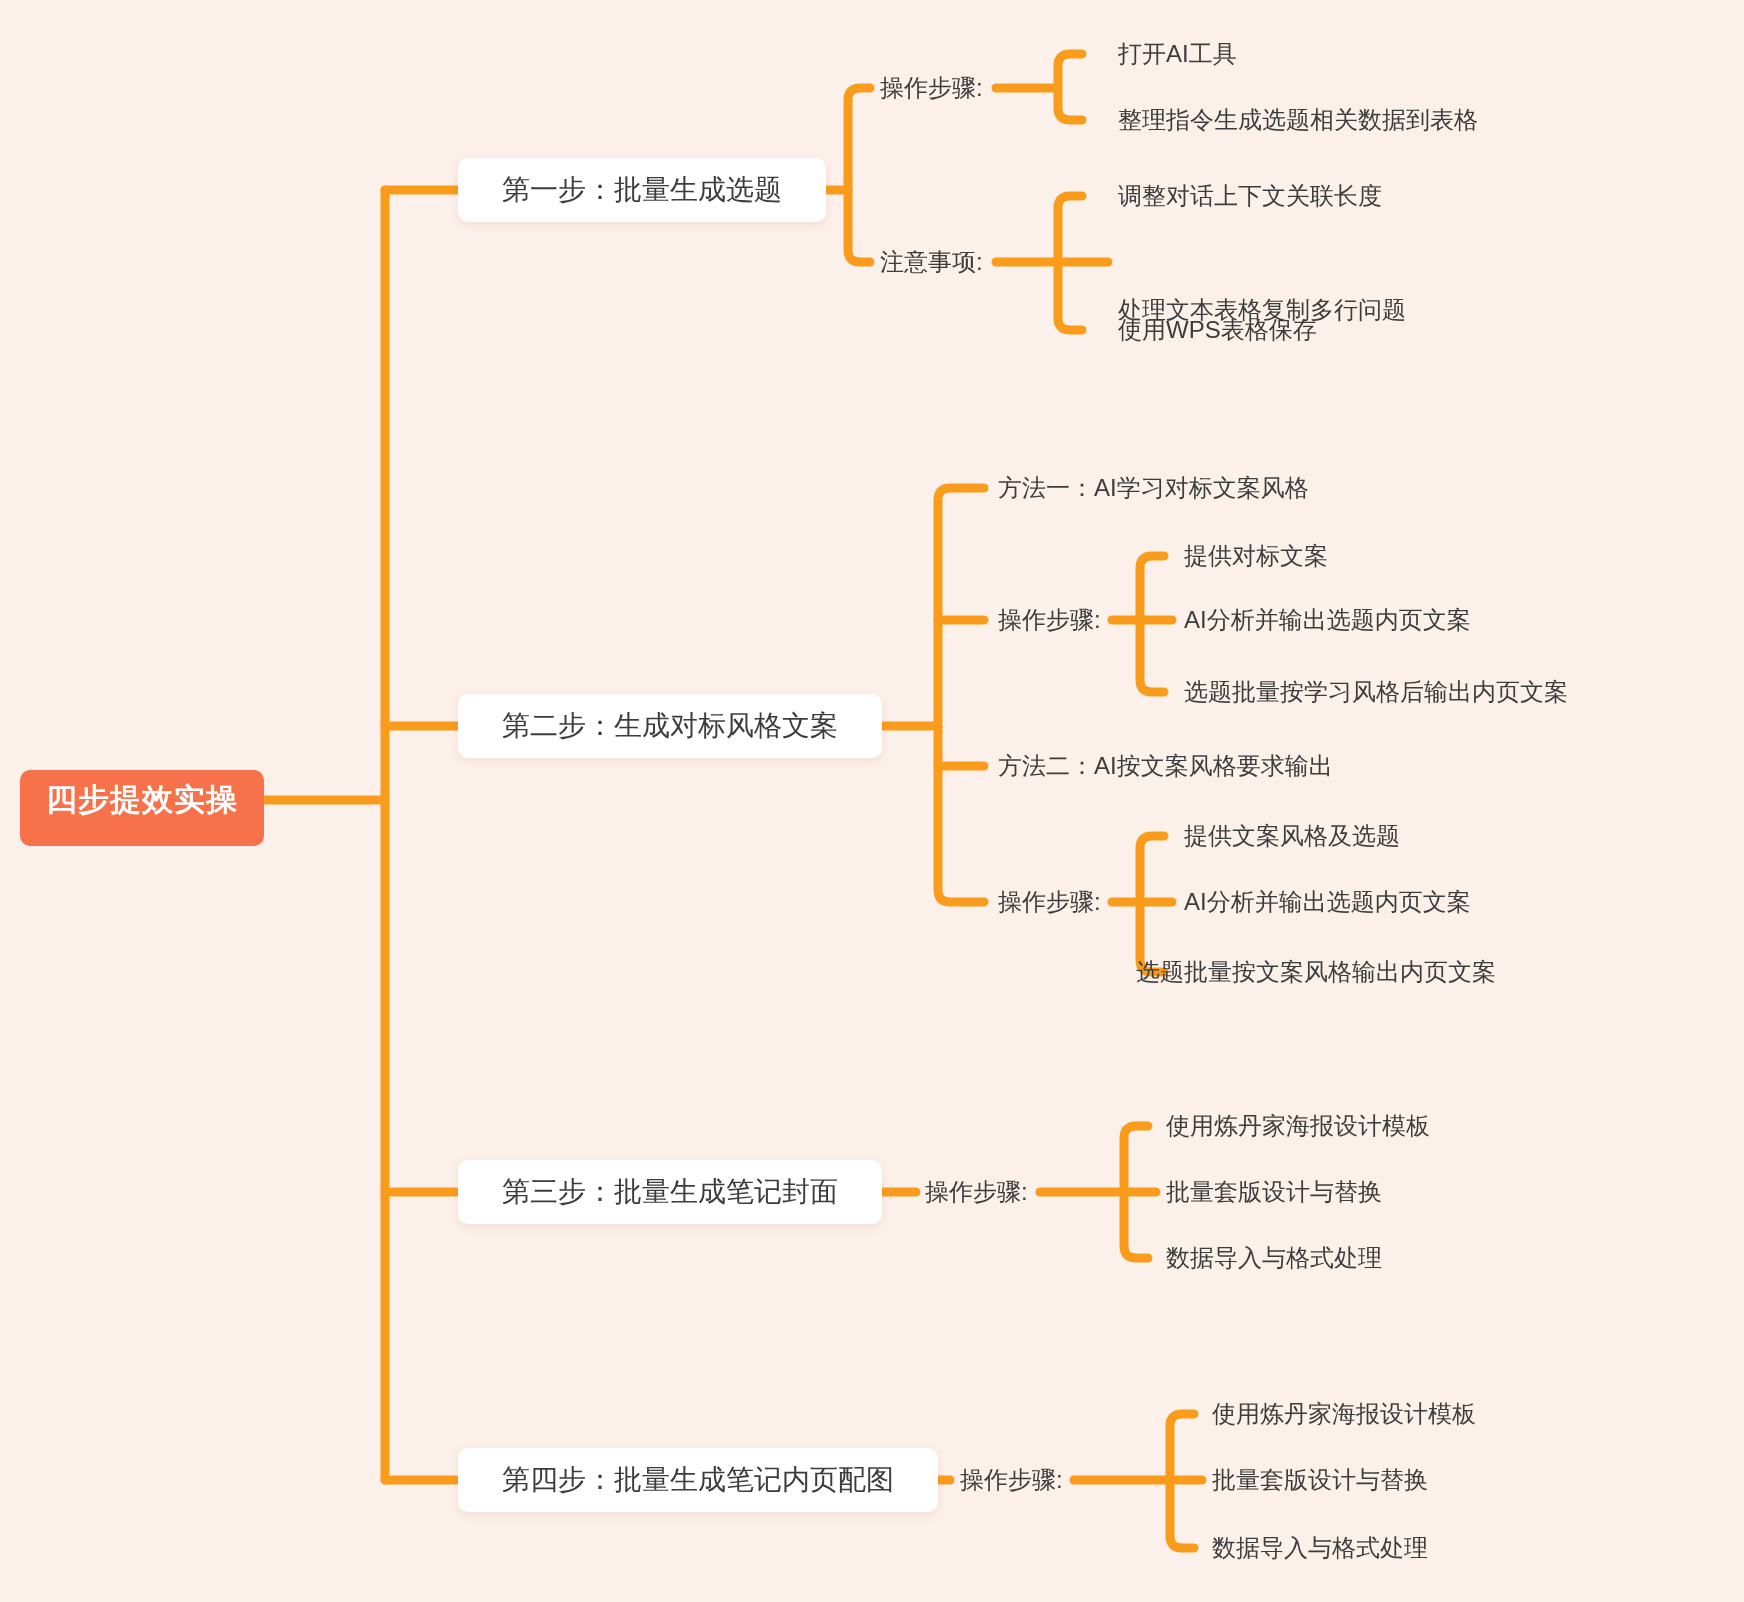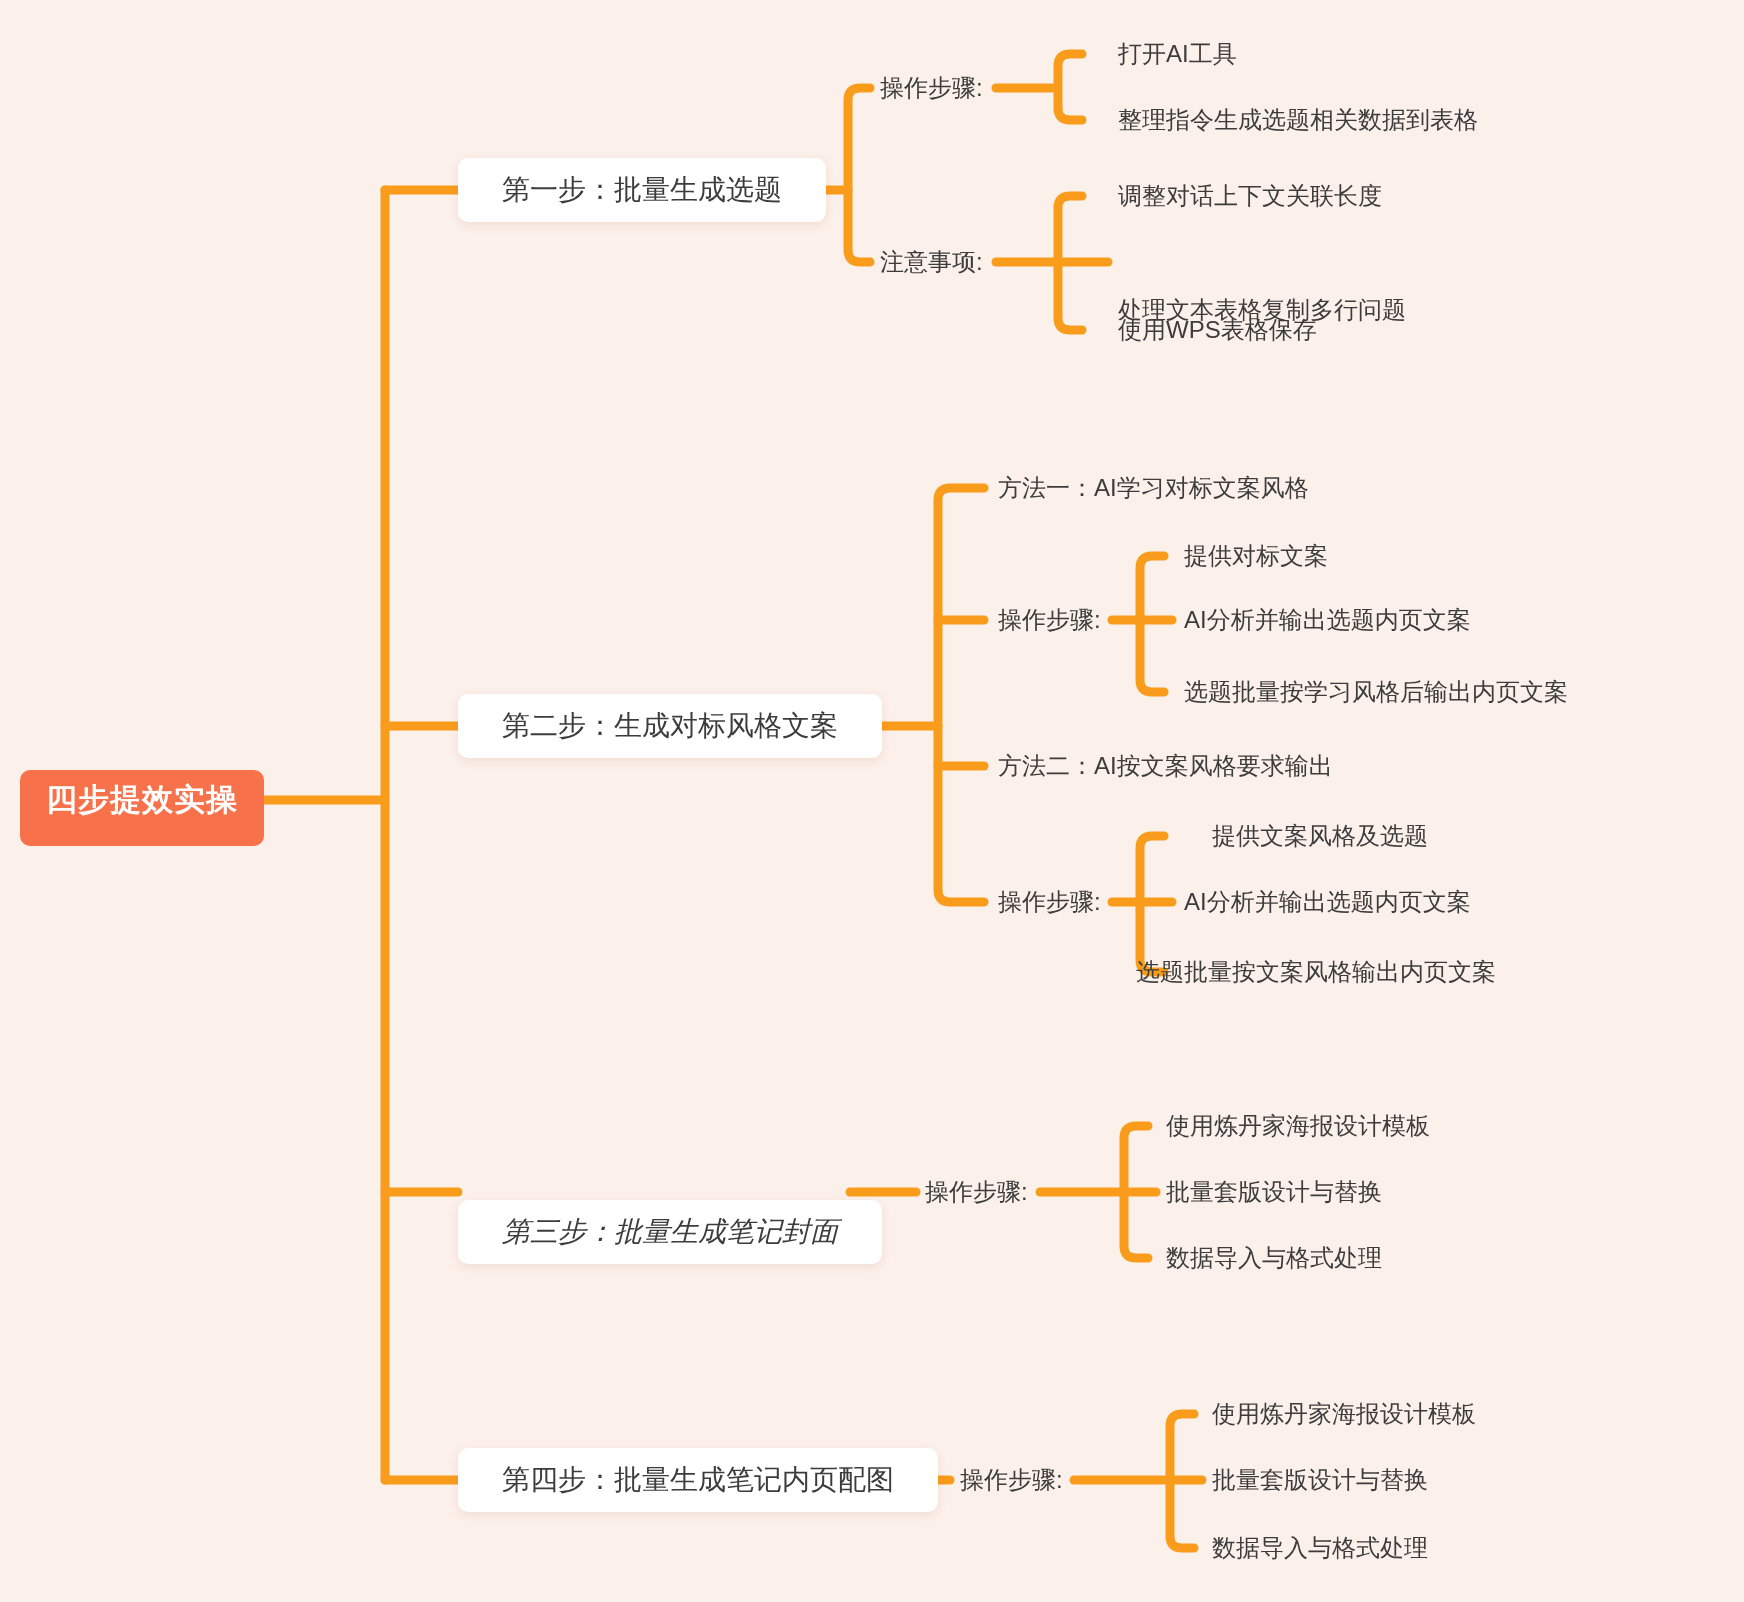--- a/index.html
+++ b/index.html
@@ -56,39 +56,39 @@
       <path d="M850,1192 H916" fill="none" stroke="#F99C1B" stroke-width="9" stroke-linecap="round" stroke-linejoin="round"></path>
       <path d="M1040,1192 H1156" fill="none" stroke="#F99C1B" stroke-width="9" stroke-linecap="round" stroke-linejoin="round"></path>
       <path d="M1148,1126 H1136 Q1124,1126 1124,1138 V1246 Q1124,1258 1136,1258 H1148" fill="none" stroke="#F99C1B" stroke-width="9" stroke-linecap="round" stroke-linejoin="round"></path>
       <path d="M906,1480 H950" fill="none" stroke="#F99C1B" stroke-width="9" stroke-linecap="round" stroke-linejoin="round"></path>
       <path d="M1074,1480 H1202" fill="none" stroke="#F99C1B" stroke-width="9" stroke-linecap="round" stroke-linejoin="round"></path>
       <path d="M1194,1414 H1182 Q1170,1414 1170,1426 V1536 Q1170,1548 1182,1548 H1194" fill="none" stroke="#F99C1B" stroke-width="9" stroke-linecap="round" stroke-linejoin="round"></path>
     </svg>
   <div class="root">四步提效实操</div>
 <div class="node" style="left: 458px; top: 158px;">第一步：批量生成选题</div>
     <div class="node" style="left: 458px; top: 694px;">第二步：生成对标风格文案</div>
-    <div class="node" style="left: 458px; top: 1200px; font-style: italic;">第三步：批量生成笔记封面</div>
+    <div class="node" style="left: 458px; top: 1160px;">第三步：批量生成笔记封面</div>
     <div class="node" style="left: 458px; top: 1448px;">第四步：批量生成笔记内页配图</div>
     <div class="txt" style="left: 880px; top: 88px;">操作步骤:</div>
     <div class="txt" style="left: 880px; top: 262px;">注意事项:</div>
     <div class="txt" style="left: 998px; top: 488px;">方法一：AI学习对标文案风格</div>
     <div class="txt" style="left: 998px; top: 620px;">操作步骤:</div>
     <div class="txt" style="left: 998px; top: 766px;">方法二：AI按文案风格要求输出</div>
     <div class="txt" style="left: 998px; top: 902px;">操作步骤:</div>
     <div class="txt" style="left: 925px; top: 1192px;">操作步骤:</div>
     <div class="txt" style="left: 960px; top: 1480px;">操作步骤:</div>
     <div class="txt" style="left: 1118px; top: 54px;">打开AI工具</div>
     <div class="txt" style="left: 1118px; top: 120px;">整理指令生成选题相关数据到表格</div>
     <div class="txt" style="left: 1118px; top: 196px;">调整对话上下文关联长度</div>
     <div class="txt" style="left: 1118px; top: 262px; margin-top: 48px;">处理文本表格复制多行问题</div>
     <div class="txt" style="left: 1118px; top: 330px;">使用WPS表格保存</div>
     <div class="txt" style="left: 1184px; top: 556px;">提供对标文案</div>
     <div class="txt" style="left: 1184px; top: 620px;">AI分析并输出选题内页文案</div>
     <div class="txt" style="left: 1184px; top: 692px;">选题批量按学习风格后输出内页文案</div>
-    <div class="txt" style="left: 1184px; top: 836px; margin-left: 28px;">提供文案风格及选题</div>
+    <div class="txt" style="left: 1184px; top: 836px;">提供文案风格及选题</div>
     <div class="txt" style="left: 1184px; top: 902px;">AI分析并输出选题内页文案</div>
     <div class="txt" style="left: 1120px; top: 972px; margin-left: 16px;">选题批量按文案风格输出内页文案</div>
     <div class="txt" style="left: 1166px; top: 1126px;">使用炼丹家海报设计模板</div>
     <div class="txt" style="left: 1166px; top: 1192px;">批量套版设计与替换</div>
     <div class="txt" style="left: 1166px; top: 1258px;">数据导入与格式处理</div>
     <div class="txt" style="left: 1212px; top: 1414px;">使用炼丹家海报设计模板</div>
     <div class="txt" style="left: 1212px; top: 1480px;">批量套版设计与替换</div>
     <div class="txt" style="left: 1212px; top: 1548px;">数据导入与格式处理</div>
   </div>
 

